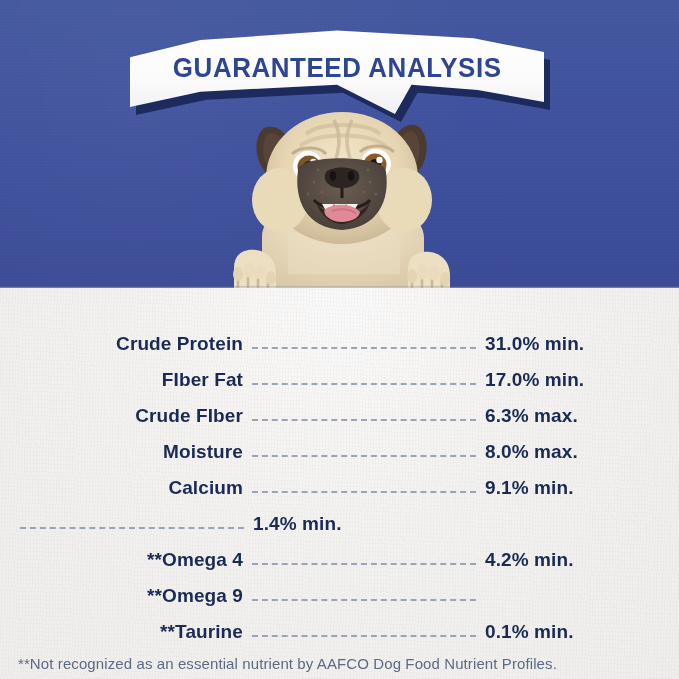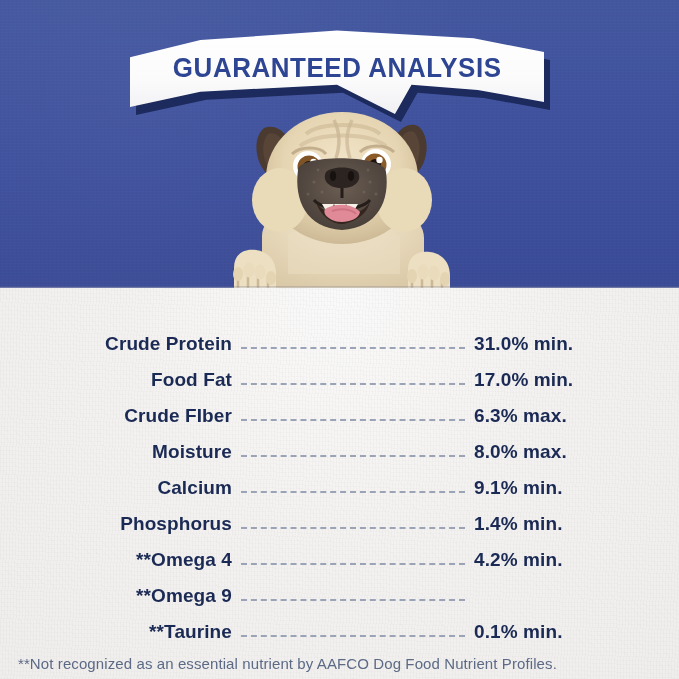--- a/index.html
+++ b/index.html
@@ -68,21 +68,21 @@
   }
   .banner-text span{display:inline-block;transform:scaleX(.96);}
 
   
   .dog{position:absolute;left:228px;top:104px;width:228px;height:200px;}
   .dog svg{position:absolute;left:0;top:0;}
 
   
   .table{position:absolute;left:0;top:288px;width:679px;}
   .row{
-    position:relative;height:36px;display:flex;align-items:center;
+    position:relative;height:36px;display:flex;align-items:center;padding-left:11px;
   }
   .label{
     width:232px;text-align:right;
     color:#1b2a54;font-size:19px;font-weight:bold;
     letter-spacing:.1px;white-space:nowrap;
   }
   .leader{
     flex:0 0 224px;height:1px;margin:0 9px;
     border-bottom:2px dashed #9aa4b6;
     transform:translateY(3px);
@@ -210,21 +210,21 @@
 
   <div class="table">
 
     <div class="row" style="margin-top:38px;">
       <div class="label">Crude Protein</div>
       <div class="leader"></div>
       <div class="value">31.0% min.</div>
     </div>
 
     <div class="row">
-      <div class="label">Food Fat</div>
+      <div class="label">FIber Fat</div>
       <div class="leader"></div>
       <div class="value">17.0% min.</div>
     </div>
 
     <div class="row">
       <div class="label">Crude FIber</div>
       <div class="leader"></div>
       <div class="value">6.3% max.</div>
     </div>
 
@@ -234,21 +234,20 @@
       <div class="value">8.0% max.</div>
     </div>
 
     <div class="row">
       <div class="label">Calcium</div>
       <div class="leader"></div>
       <div class="value">9.1% min.</div>
     </div>
 
     <div class="row">
-      <div class="label">Phosphorus</div>
       <div class="leader"></div>
       <div class="value">1.4% min.</div>
     </div>
 
     <div class="row">
       <div class="label">**Omega 4</div>
       <div class="leader"></div>
       <div class="value">4.2% min.</div>
     </div>
 

